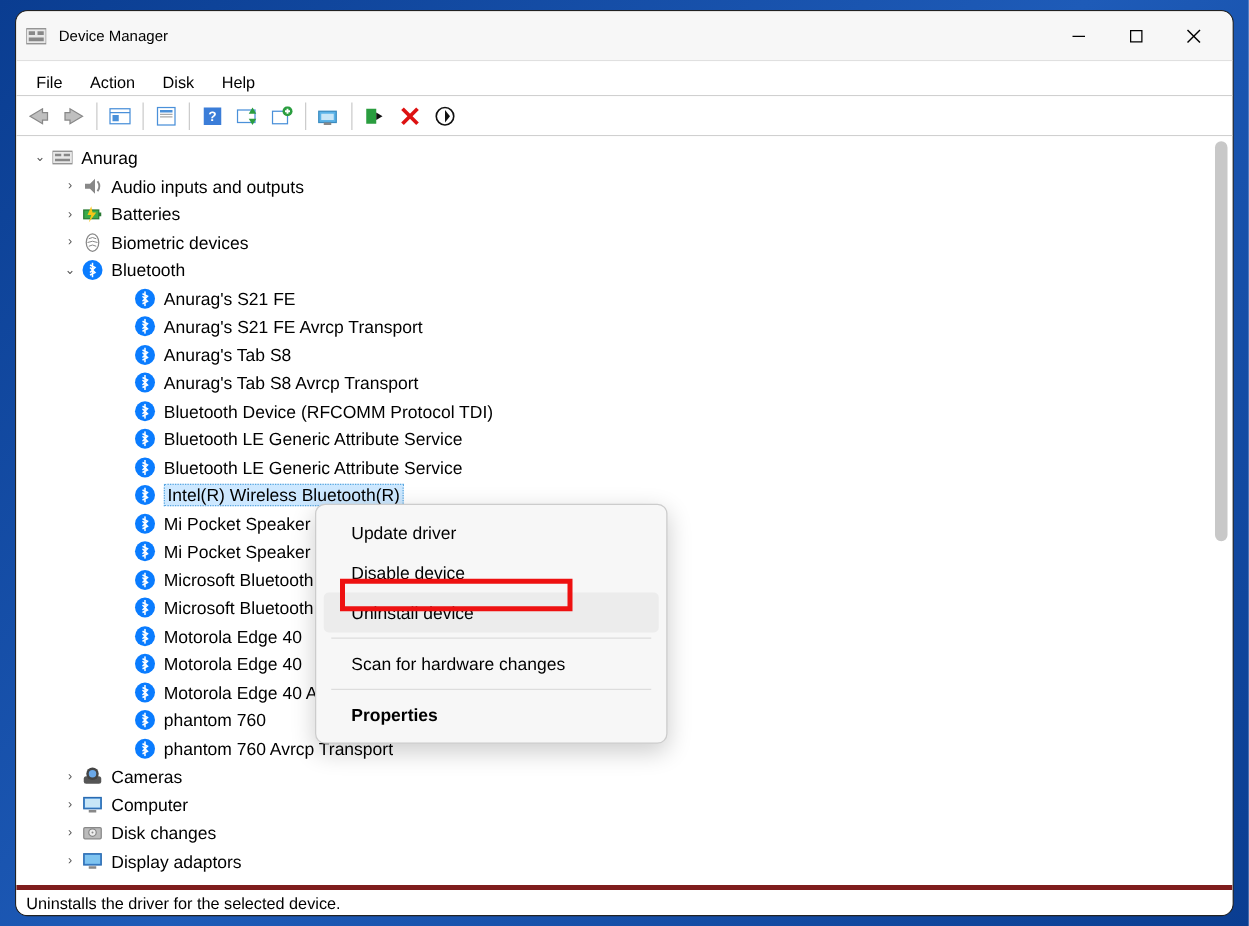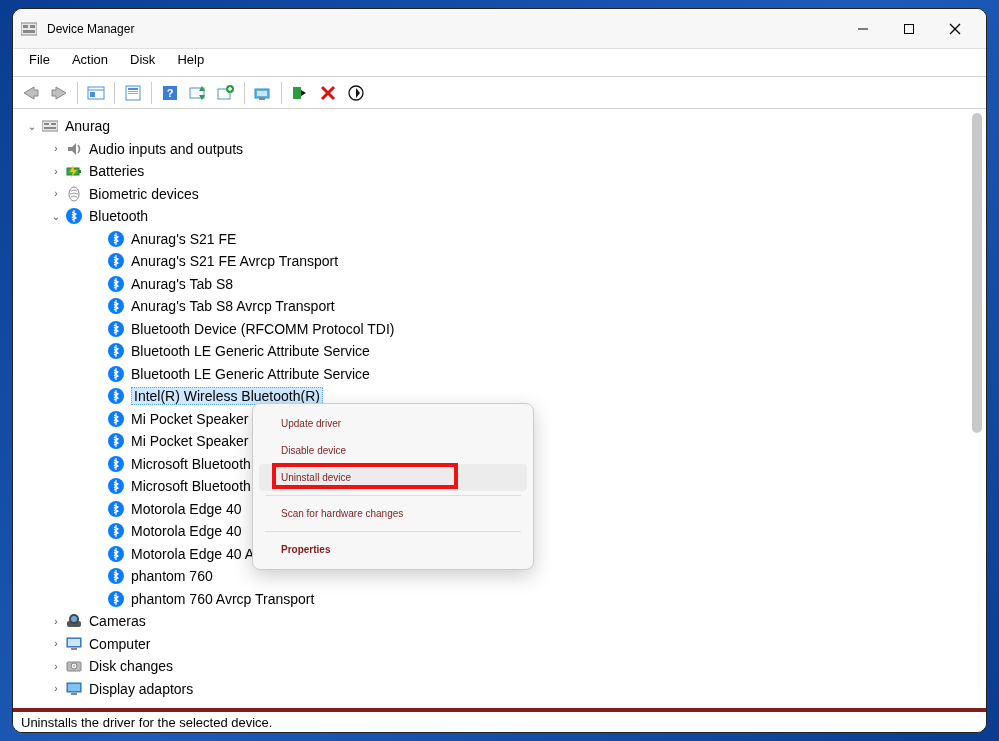--- a/index.html
+++ b/index.html
@@ -38,21 +38,21 @@
   .titlebar .title { font-size: 12px; color: #000; }
   .win-controls { margin-left: auto; display: flex; gap: 0; }
   .win-btn {
     width: 46px; height: 32px;
     display: flex; align-items: center; justify-content: center;
     font-size: 13px; color: #000;
   }
   .menubar {
     height: 28px;
     display: flex;
-    align-items: flex-start;
+    align-items: flex-end;
     padding: 0 6px;
     gap: 2px;
     background: #fff;
     border-bottom: 1px solid #d0d0d0;
   }
   .menu-item { padding: 3px 10px; font-size: 13px; color: #000; }
   .toolbar {
     height: 32px;
     display: flex;
     align-items: center;
@@ -135,22 +135,22 @@
     width: 282px;
     background: #f7f7f7;
     border: 1px solid #ccc;
     border-radius: 8px;
     padding: 6px;
     box-shadow: 0 6px 20px rgba(0,0,0,0.2);
     z-index: 50;
   }
   .cm-item {
     padding: 8px 22px;
-    font-size: 10px;
-    color: #7f1d1d;
+    font-size: 14px;
+    color: #000000;
     border-radius: 4px;
   }
   .cm-item.hover { background: #ececec; }
   .cm-item.bold { font-weight: 700; }
   .cm-sep { height: 1px; background: #ddd; margin: 4px 6px; }
   .highlight-box {
     position: absolute;
     border: 4px solid #e11;
     pointer-events: none;
     z-index: 60;

